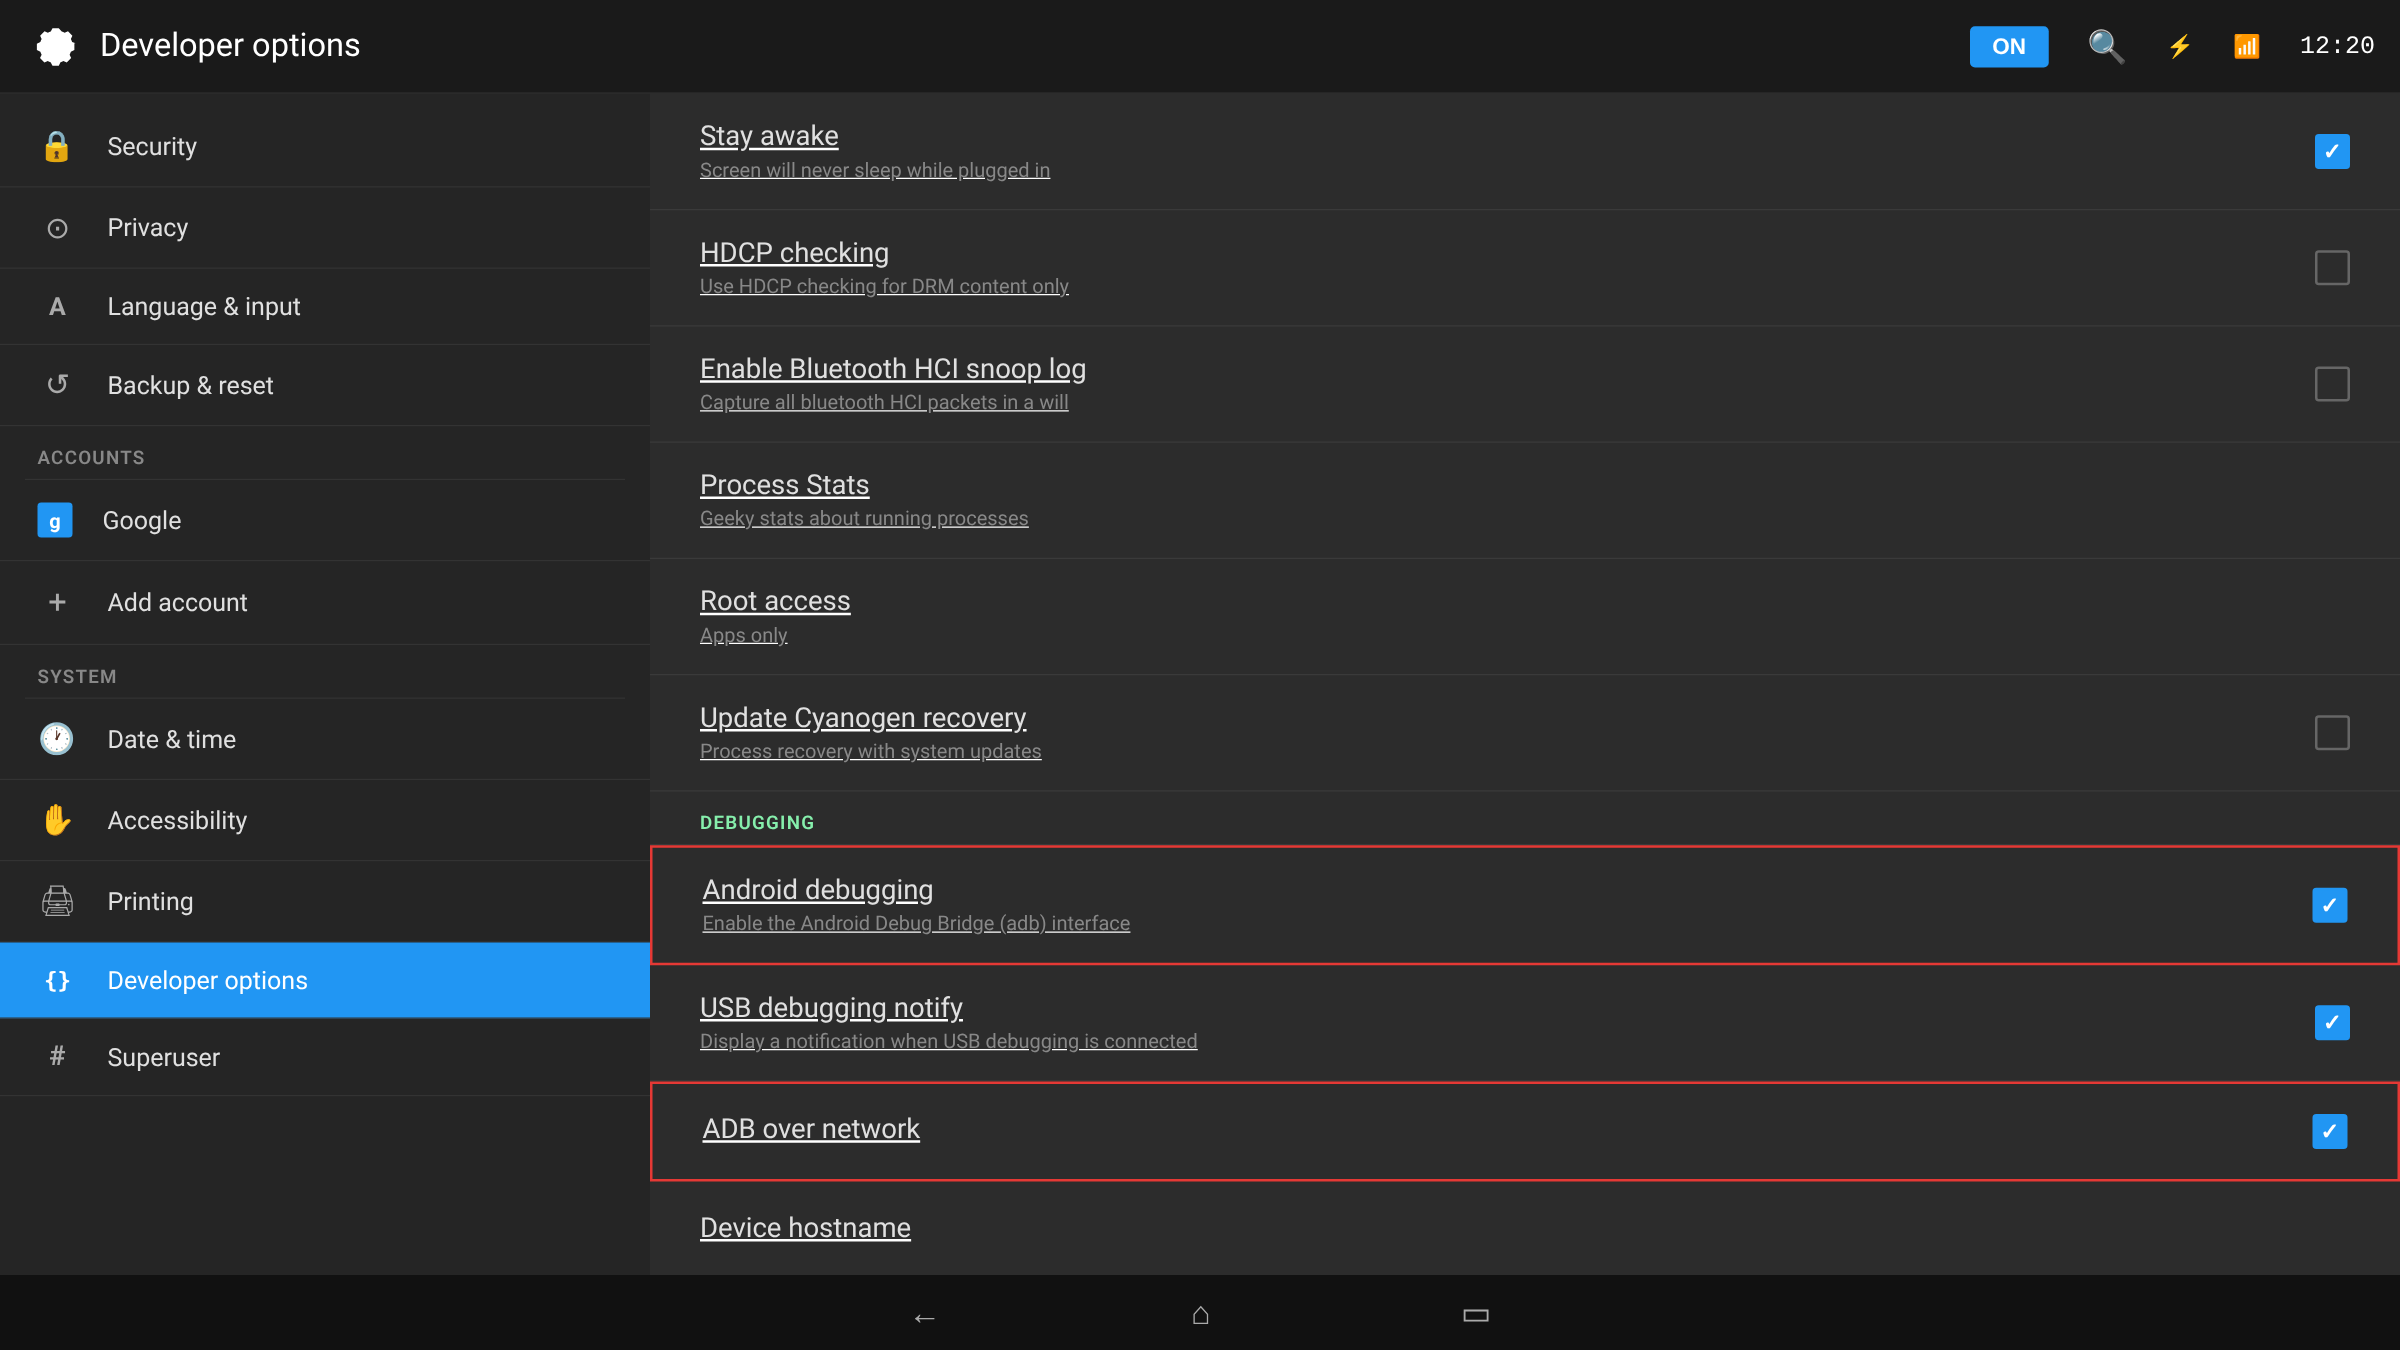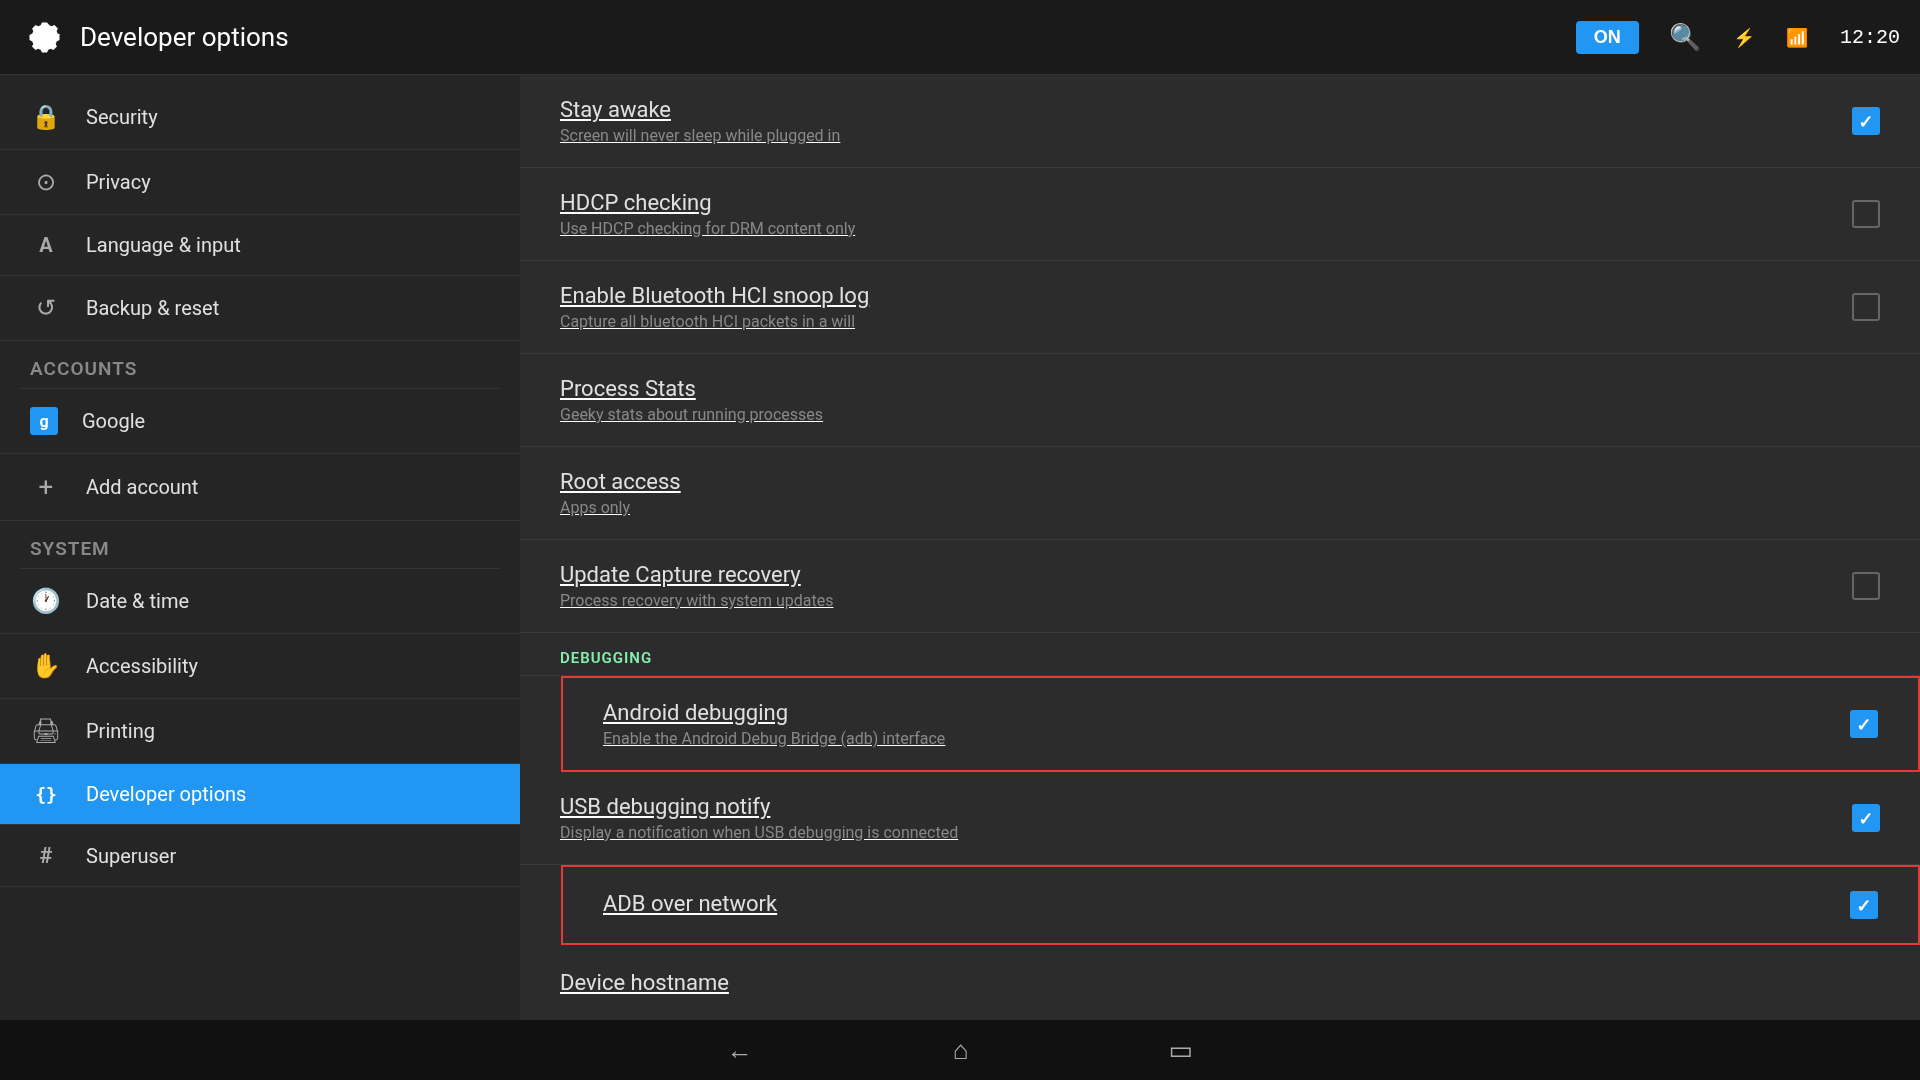--- a/index.html
+++ b/index.html
@@ -104,21 +104,21 @@
     }
     .sidebar-item-label {
       font-size: 20px;
       color: #e0e0e0;
     }
     .sidebar-item.active .sidebar-item-label {
       color: #fff;
     }
     .section-header {
       padding: 16px 30px 8px 30px;
-      font-size: 19px;
+      font-size: 15px;
       color: #888;
       letter-spacing: 1px;
       font-weight: 600;
       text-transform: uppercase;
     }
     .divider {
       height: 1px;
       background: #333;
       margin: 0 20px;
     }
@@ -186,21 +186,20 @@
       letter-spacing: 1px;
       text-transform: uppercase;
       font-weight: 600;
       border-bottom: 1px solid #3a3a3a;
     }
 
     
     .settings-row.highlighted {
       border: 2px solid #e53935;
       background: #2c2c2c;
-      margin-left: 41px;
     }
 
     
     .bottom-nav {
       width: 100%;
       height: 60px;
       background: #111;
       display: flex;
       align-items: center;
       justify-content: center;
@@ -349,21 +348,21 @@
 
       <div class="settings-row">
         <div class="settings-row-text">
           <div class="settings-row-title">Root access</div>
           <div class="settings-row-subtitle">Apps only</div>
         </div>
       </div>
 
       <div class="settings-row">
         <div class="settings-row-text">
-          <div class="settings-row-title">Update Capture recovery</div>
+          <div class="settings-row-title">Update Cyanogen recovery</div>
           <div class="settings-row-subtitle">Process recovery with system updates</div>
         </div>
         <div class="checkbox unchecked"></div>
       </div>
 
       <div class="section-label">DEBUGGING</div>
 
       <div class="settings-row highlighted">
         <div class="settings-row-text">
           <div class="settings-row-title">Android debugging</div>

